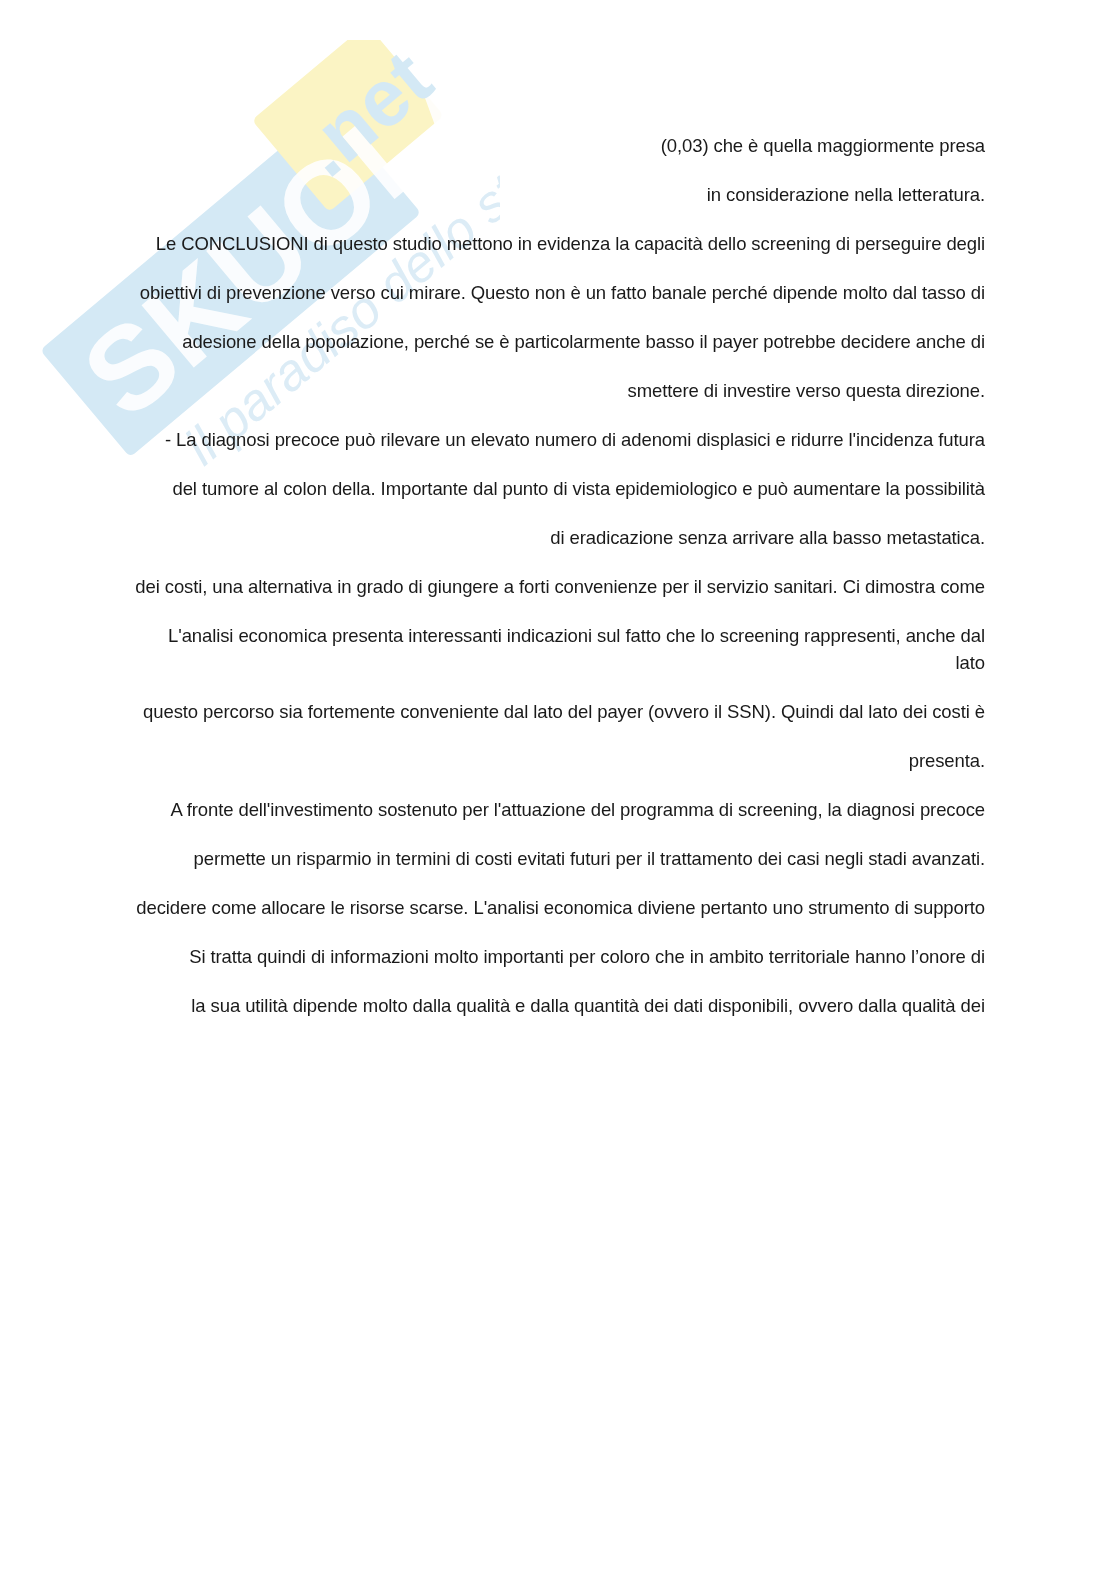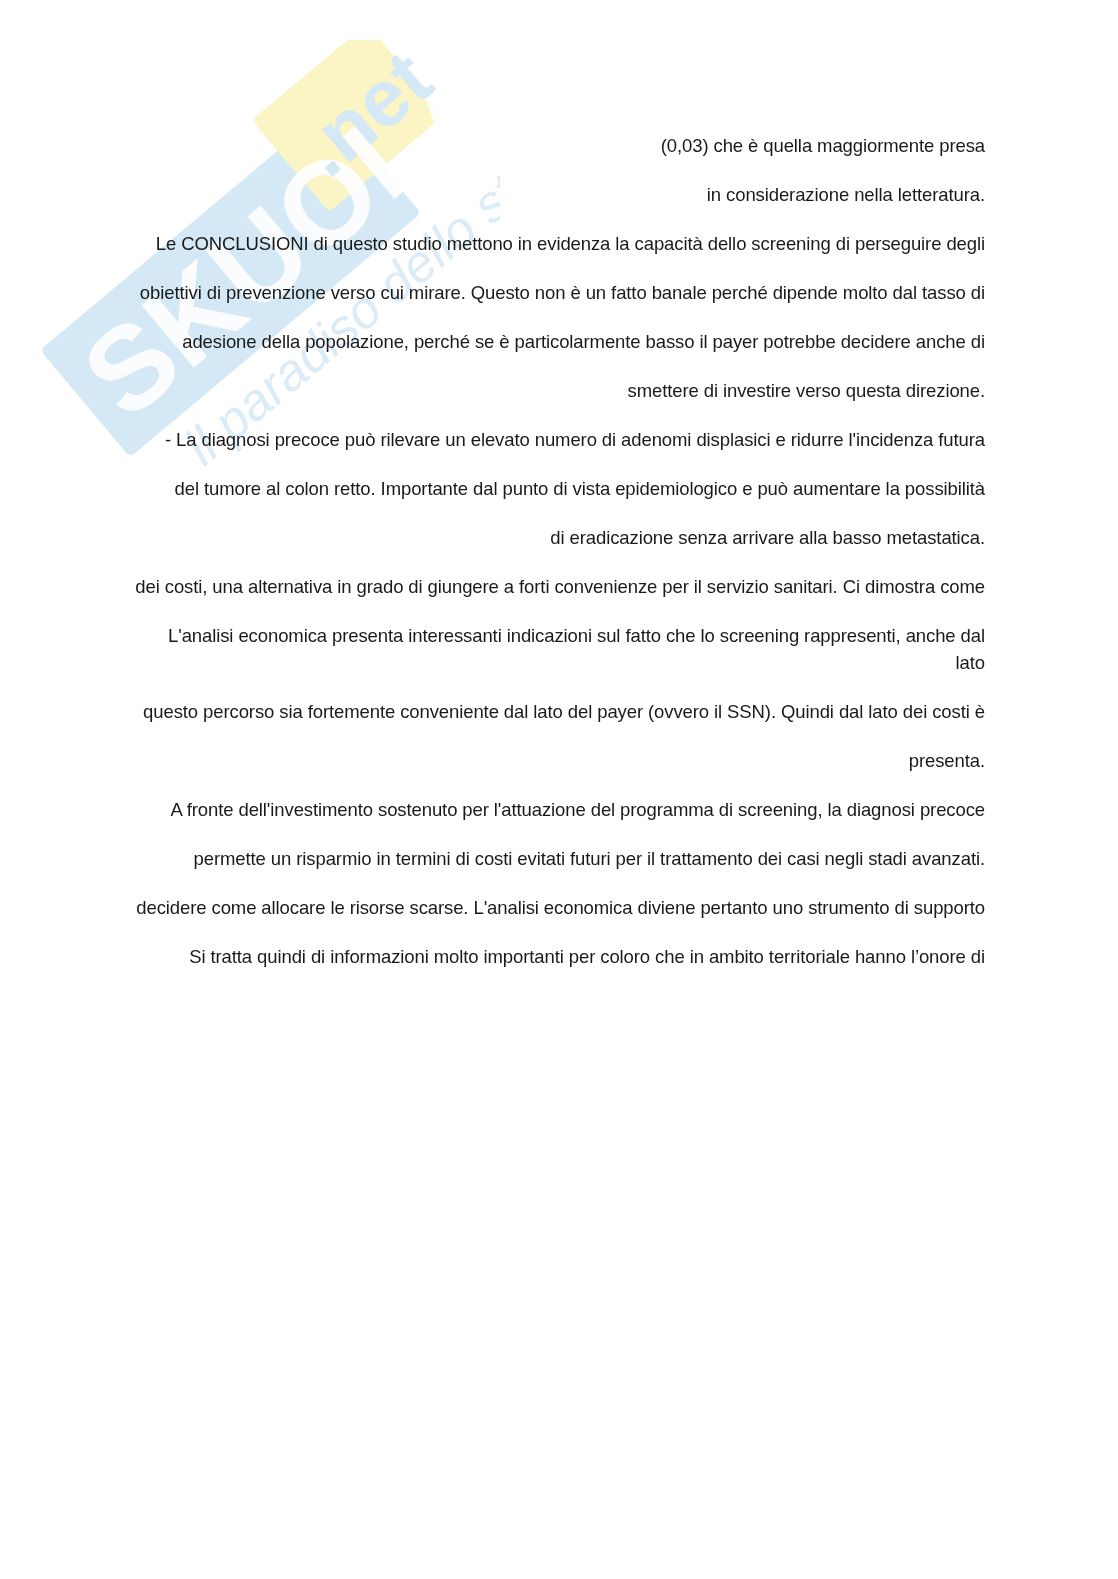--- a/index.html
+++ b/index.html
@@ -57,23 +57,24 @@
 </svg>
 
 <main class="page-content">
   <p class="para">(0,03) che è quella maggiormente presa</p>
   <p class="para">in considerazione nella letteratura.</p>
   <p class="para">Le CONCLUSIONI di questo studio mettono in evidenza la capacità dello screening di perseguire degli</p>
   <p class="para">obiettivi di prevenzione verso cui mirare. Questo non è un fatto banale perché dipende molto dal tasso di</p>
   <p class="para">adesione della popolazione, perché se è particolarmente basso il payer potrebbe decidere anche di</p>
   <p class="para">smettere di investire verso questa direzione.</p>
   <p class="para">- La diagnosi precoce può rilevare un elevato numero di adenomi displasici e ridurre l'incidenza futura</p>
-  <p class="para">del tumore al colon retto. Importante dal punto di vista epidemiologico e può aumentare la possibilità</p>
+  <p class="para">del tumore al colon della. Importante dal punto di vista epidemiologico e può aumentare la possibilità</p>
   <p class="para">di eradicazione senza arrivare alla basso metastatica.</p>
   <p class="para">dei costi, una alternativa in grado di giungere a forti convenienze per il servizio sanitari. Ci dimostra come</p>
   <p class="para">L'analisi economica presenta interessanti indicazioni sul fatto che lo screening rappresenti, anche dal lato</p>
   <p class="para">questo percorso sia fortemente conveniente dal lato del payer (ovvero il SSN). Quindi dal lato dei costi è</p>
   <p class="para">presenta.</p>
   <p class="para">A fronte dell'investimento sostenuto per l'attuazione del programma di screening, la diagnosi precoce</p>
   <p class="para">permette un risparmio in termini di costi evitati futuri per il trattamento dei casi negli stadi avanzati.</p>
   <p class="para">decidere come allocare le risorse scarse. L'analisi economica diviene pertanto uno strumento di supporto</p>
   <p class="para">Si tratta quindi di informazioni molto importanti per coloro che in ambito territoriale hanno l’onore di</p>
+  <p class="para">la sua utilità dipende molto dalla qualità e dalla quantità dei dati disponibili, ovvero dalla qualità dei</p>
 </main>
 
 </body></html>

